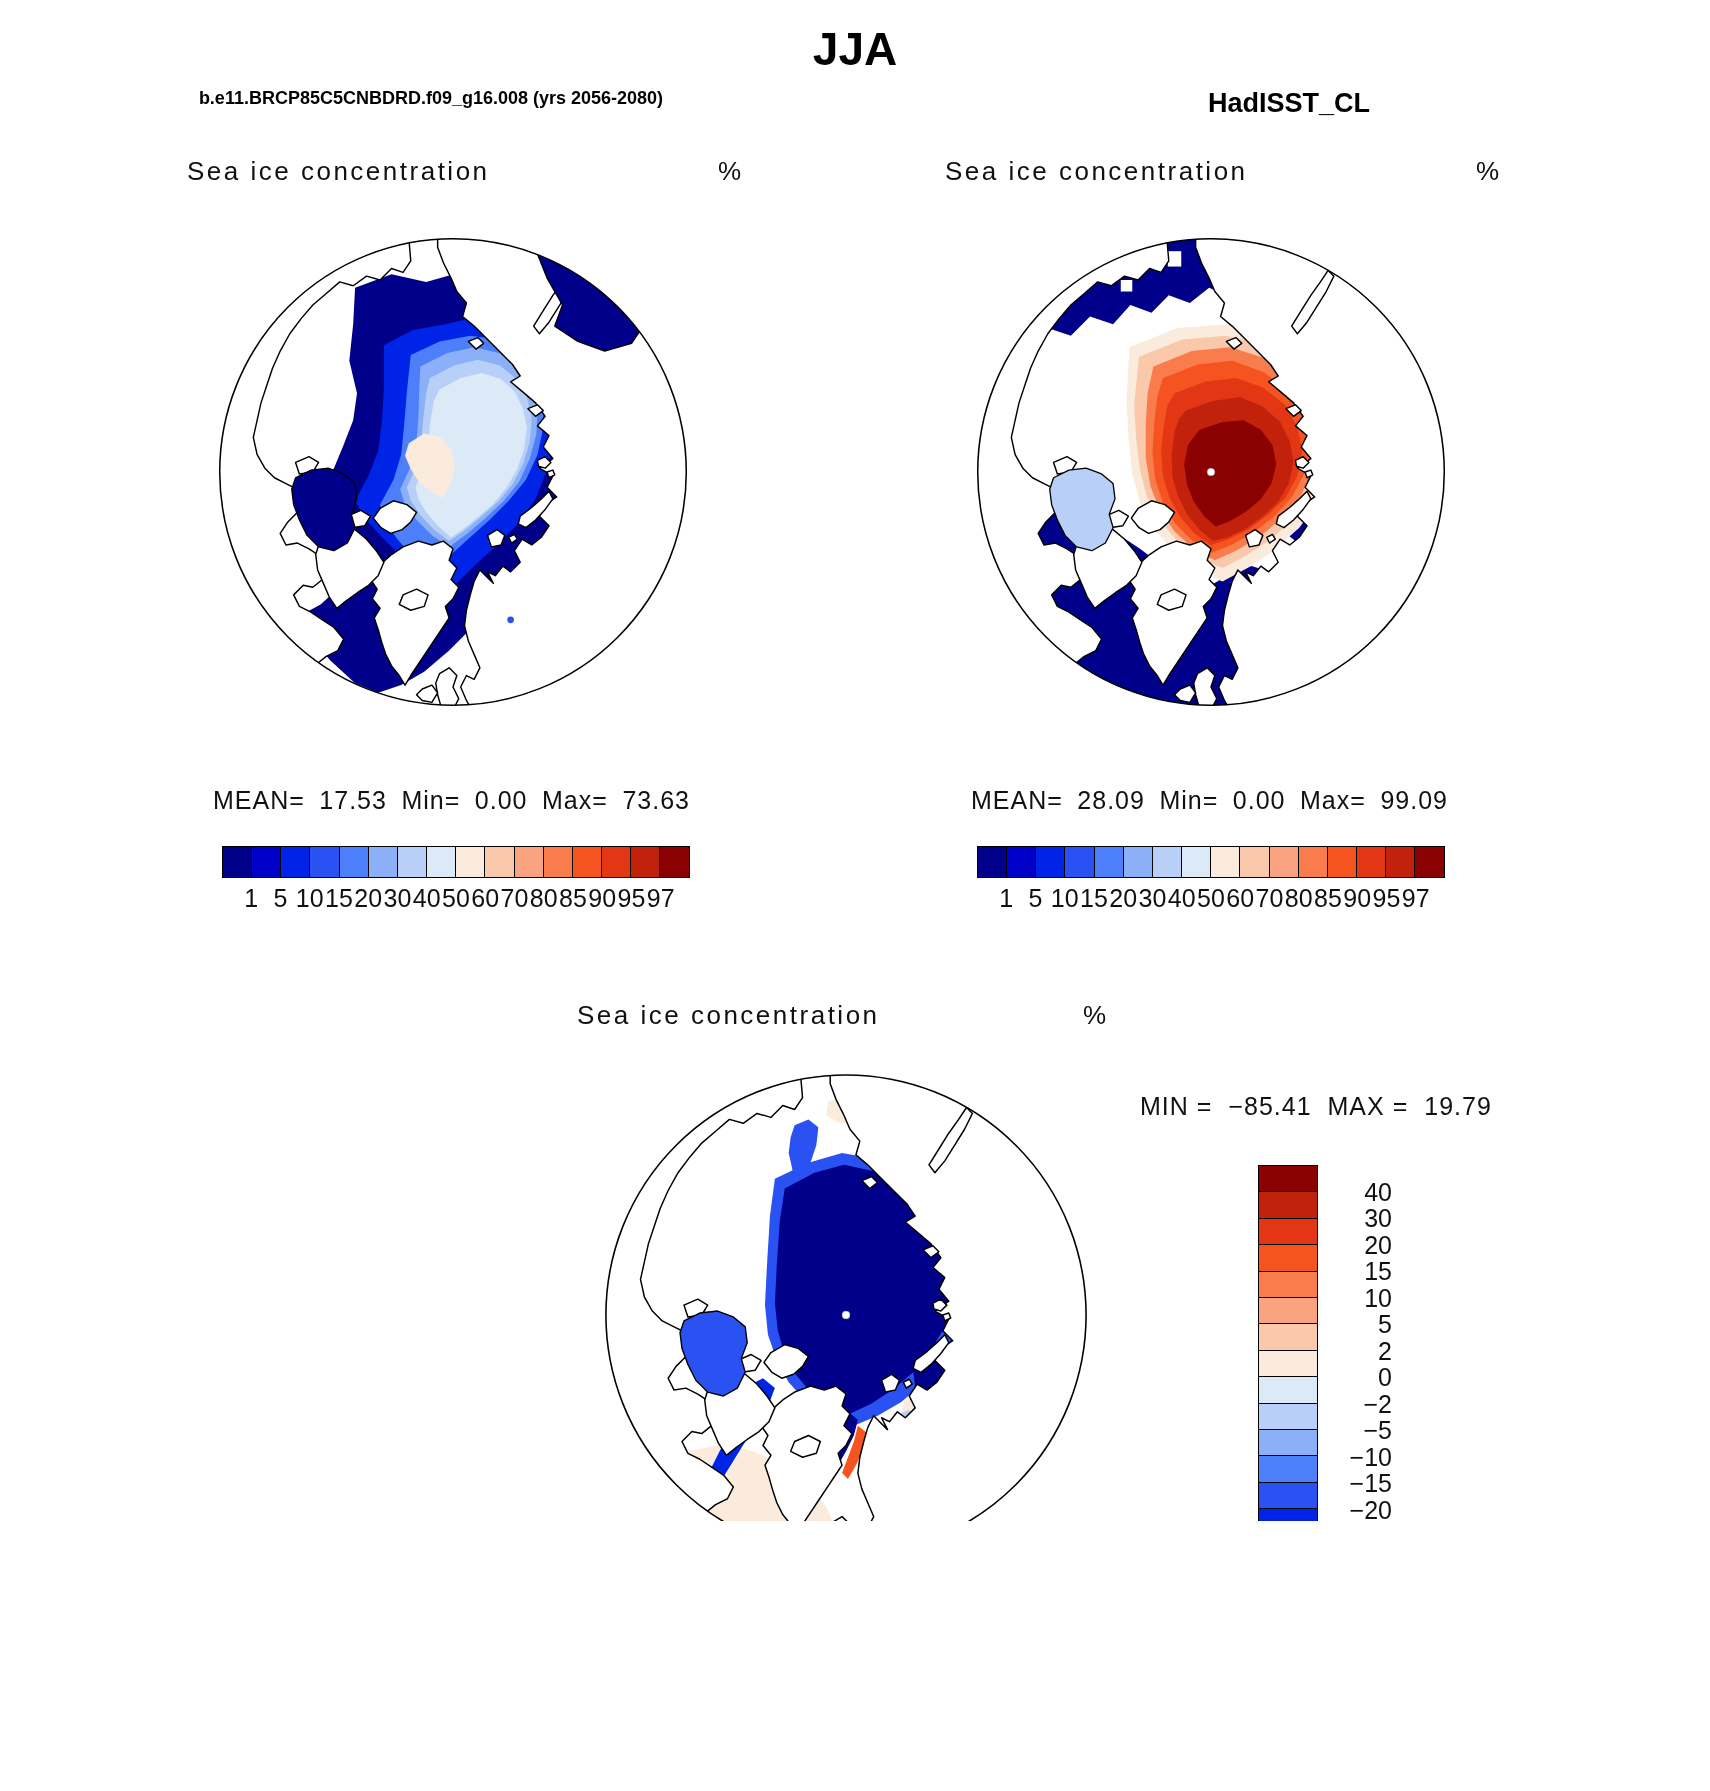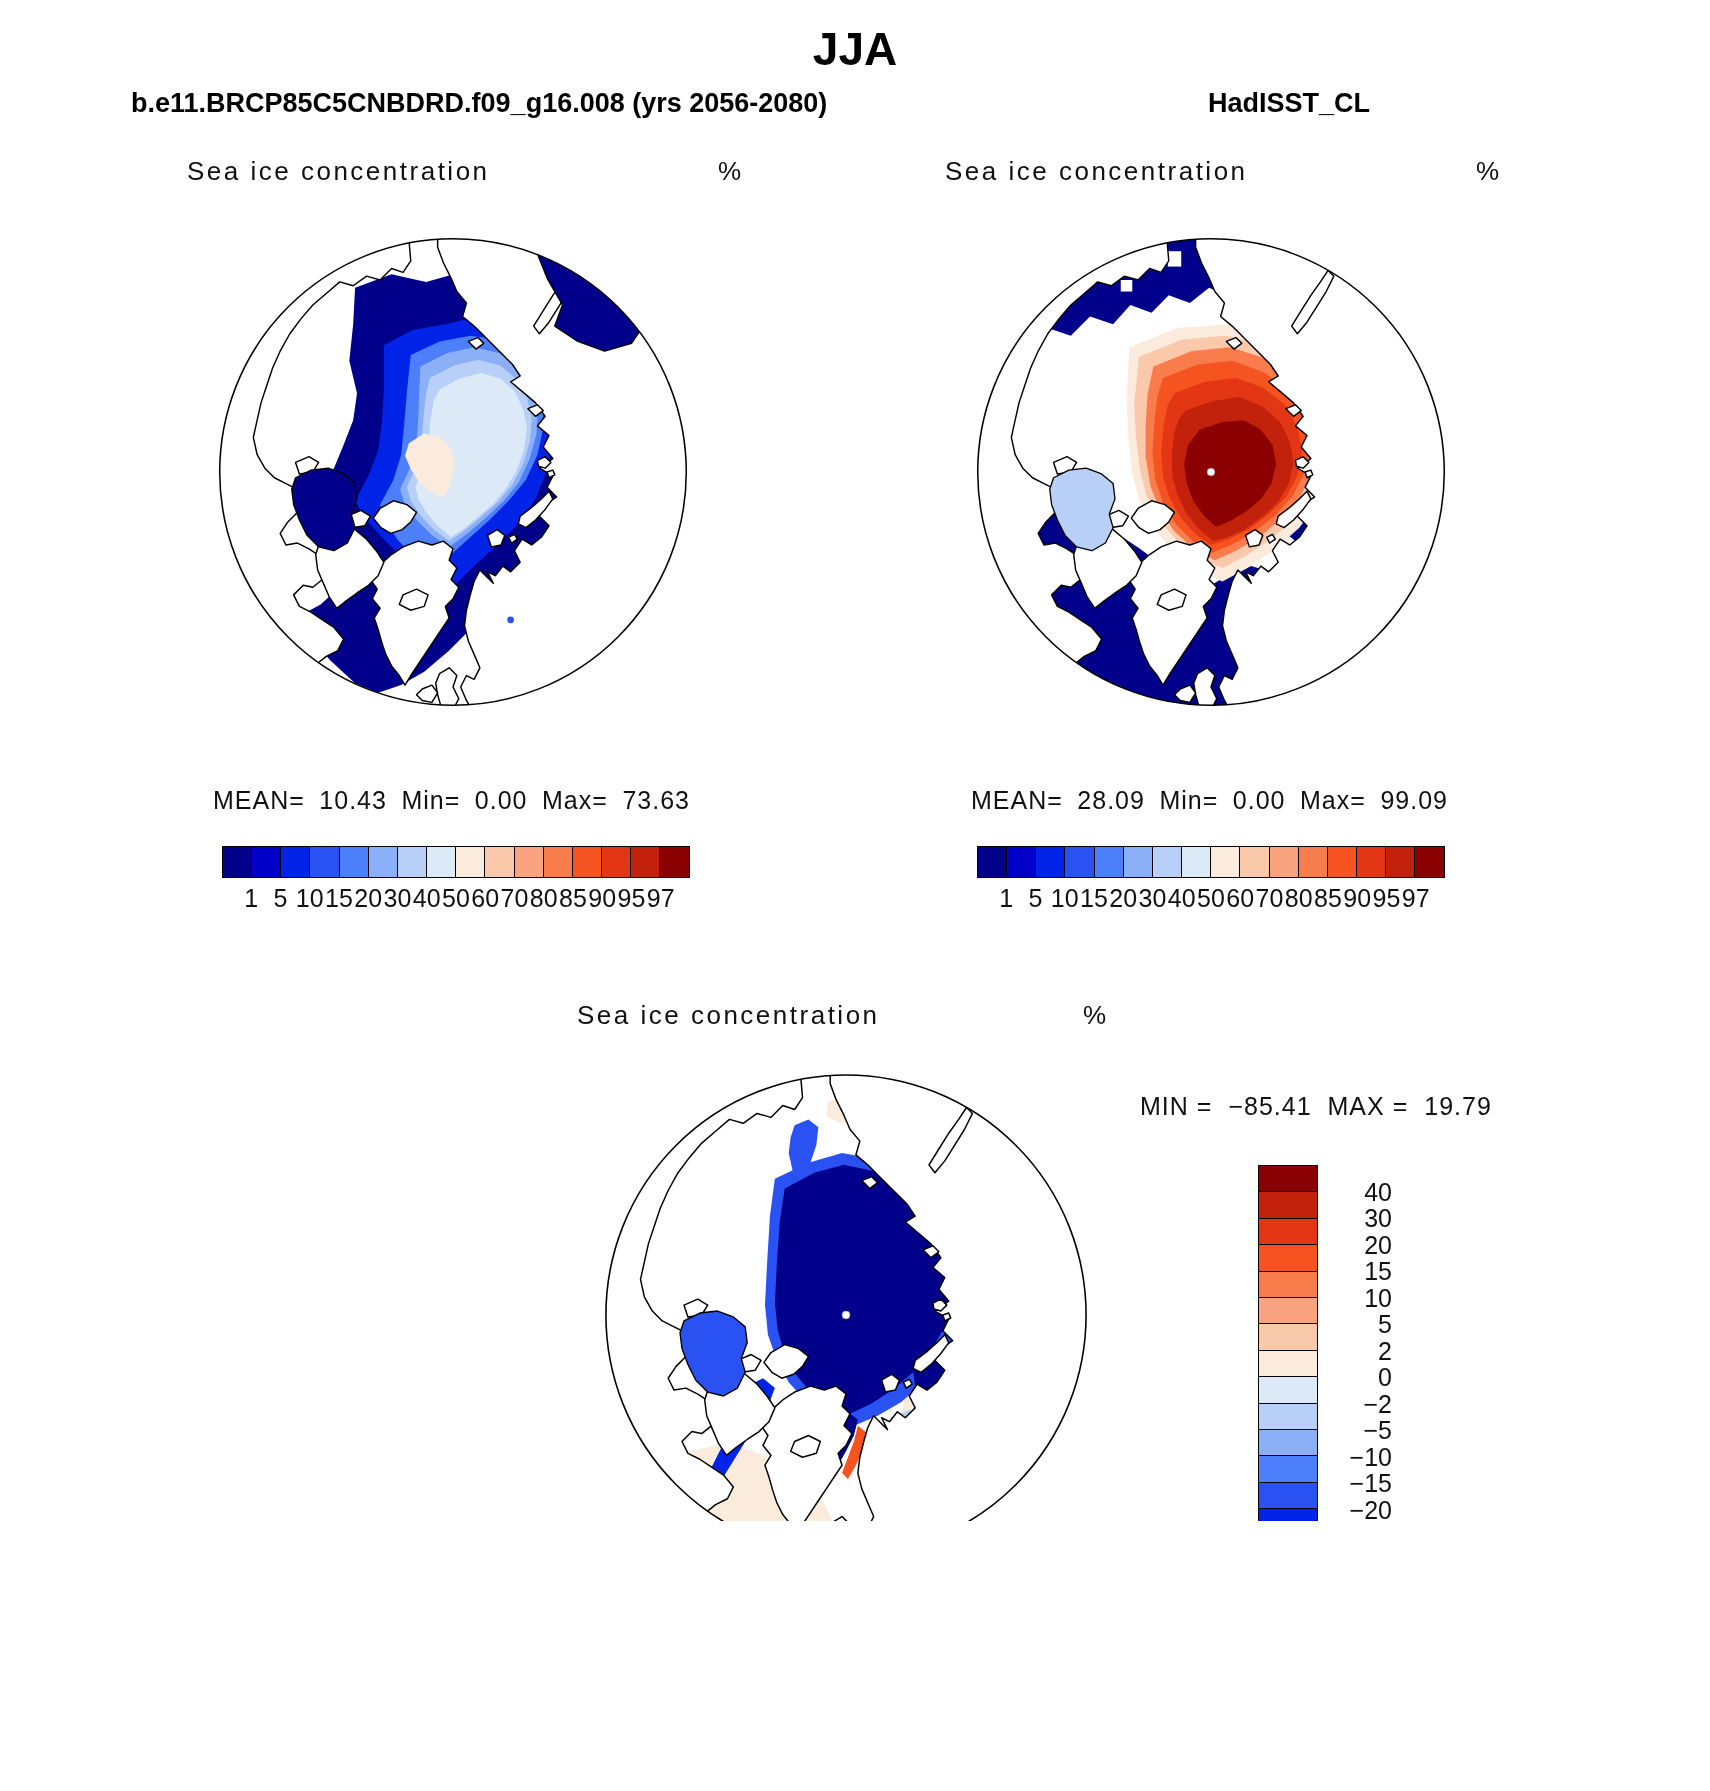--- a/index.html
+++ b/index.html
@@ -1,20 +1,20 @@
 <!DOCTYPE html>
 <html style="--c1: #00008B; --c2: #0000C8; --c3: #0023E8; --c4: #2A52F2; --c5: #4D7FFA; --c6: #8CB0F8; --c7: #B8D0F8; --c8: #DCEAF8; --c9: #FBEBDC; --c10: #FAC8AA; --c11: #F9A380; --c12: #F97C4D; --c13: #F5531F; --c14: #E23614; --c15: #C2220C; --c16: #8B0000;"><head>
 <meta charset="utf-8">
 <style>
   html,body{margin:0;padding:0;background:#fff;}
   #fig{position:relative;width:1710px;height:1521px;background:#fff;overflow:hidden;
        font-family:"Liberation Sans",sans-serif;color:#000;}
   .hdr{position:absolute;font-weight:bold;text-align:center;white-space:nowrap;}
   #main-title{left:0;width:1710px;top:22px;font-size:46px;}
-  #hdr-model{left:131px;width:600px;top:88px;font-size:27px;}
+  #hdr-model{left:131px;width:600px;top:88px;font-size:18px;}
   #hdr-obs{left:1029px;width:520px;top:88px;font-size:27px;}
   #hdr-diff{left:556px;width:600px;top:928px;font-size:27px;}
   .flabel{position:absolute;font-size:26px;letter-spacing:2.5px;color:#111;white-space:nowrap;}
   .unit{position:absolute;font-size:26px;color:#111;}
   .stats{position:absolute;display:flex;justify-content:space-between;align-items:baseline;
          font-size:25px;letter-spacing:1px;color:#111;white-space:nowrap;}
   .minmax{position:absolute;display:flex;gap:16px;font-size:25px;letter-spacing:1px;color:#111;white-space:nowrap;}
   .cbar{position:absolute;display:flex;}
   .cbar .box{flex:1 1 auto;height:100%;border:1.6px solid #000;margin-left:-1.6px;}
   .cbar .box:first-child{margin-left:0;}
@@ -125,21 +125,21 @@
       <g>
         <use href="#hbay" class="f7 coast"></use>
       </g>
       <circle cx="250" cy="250" r="4" fill="#fff" stroke="#999" stroke-width="0.6"></circle>
     </g>
     <circle class="ring" cx="250" cy="250" r="243"></circle>
   </svg>
 
   <div class="stats" style="left:213px;top:786px;width:477px">
     <span>MEAN=</span>
-    <span>10.43</span>
+    <span>17.53</span>
     <span>Min=</span>
     <span>0.00</span>
     <span>Max=</span>
     <span>73.63</span>
   </div>
   <div class="stats" style="left:971px;top:786px;width:477px">
     <span>MEAN=</span>
     <span>28.09</span>
     <span>Min=</span>
     <span>0.00</span>

